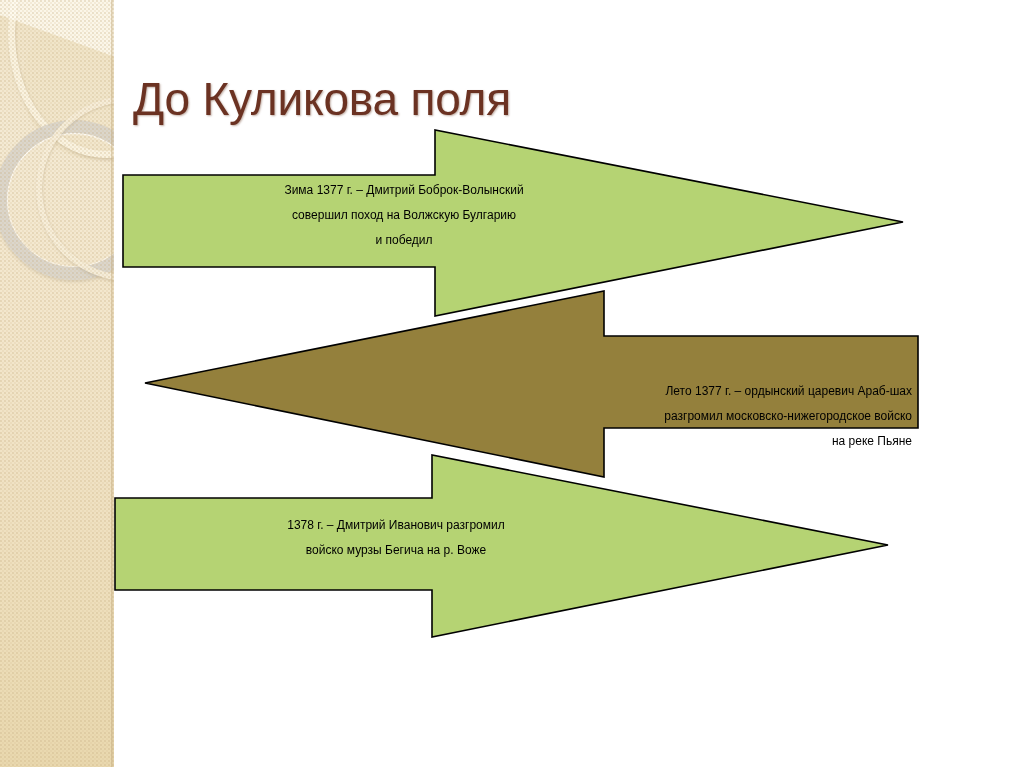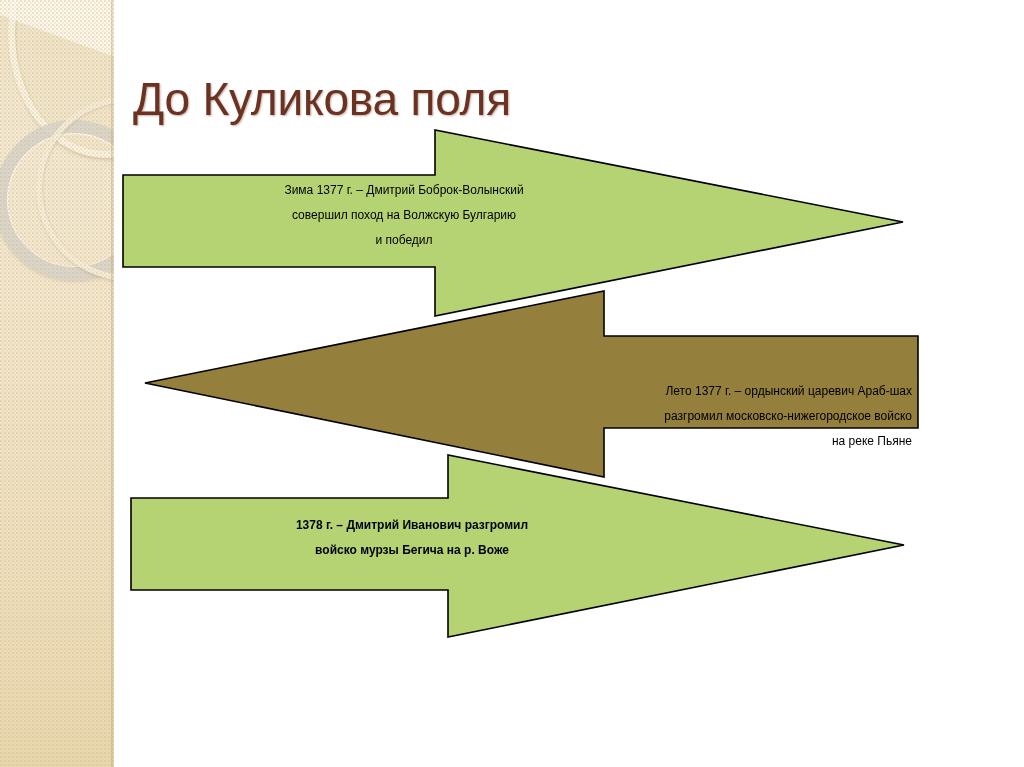--- a/index.html
+++ b/index.html
@@ -180,21 +180,21 @@
 
   <div class="arrow-wrap" id="arrow2" style="left:144px; top:289px; width:776px; height:190px;">
     <svg class="arrow-svg" width="776" height="190" viewBox="0 0 776 190">
       <polygon points="1,94 460,2 460,47 774,47 774,139 460,139 460,188" fill="#94803C" stroke="#000000" stroke-width="1.6" stroke-linejoin="miter"></polygon>
     </svg>
     <div class="arrow-text" id="arrow2-text" style="left: 216px; top: 50px; width: 552px; text-align: right; margin-top: 40px;">Лето 1377 г. – ордынский царевич Араб-шах
 разгромил московско-нижегородское войско
 на реке Пьяне</div>
   </div>
 
-  <div class="arrow-wrap" id="arrow3" style="left:130px; top:453px; width:776px; height:186px;font-weight:bold;">
+  <div class="arrow-wrap" id="arrow3" style="left:114px; top:453px; width:776px; height:186px;">
     <svg class="arrow-svg" width="776" height="186" viewBox="0 0 776 186">
       <polygon points="1,45 318,45 318,2 774,92 318,184 318,137 1,137" fill="#B5D373" stroke="#000000" stroke-width="1.6" stroke-linejoin="miter"></polygon>
     </svg>
     <div class="arrow-text" id="arrow3-text" style="left: 12px; top: 60px; width: 540px; text-align: center;">1378 г. – Дмитрий Иванович разгромил
 войско мурзы Бегича на р. Воже</div>
   </div>
 
 </div>
 
 </body></html>

